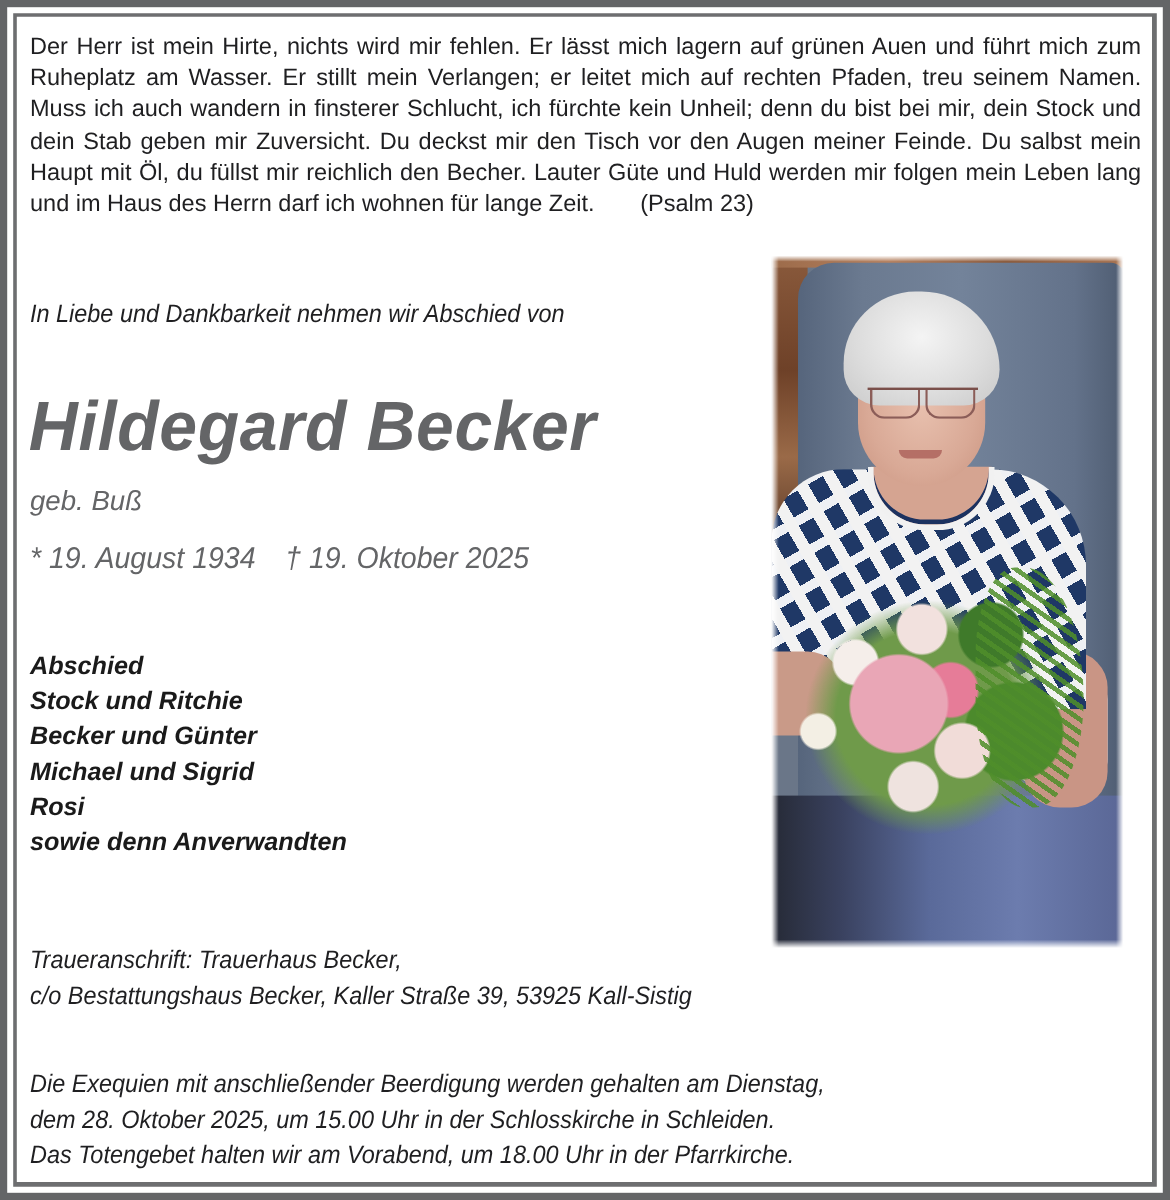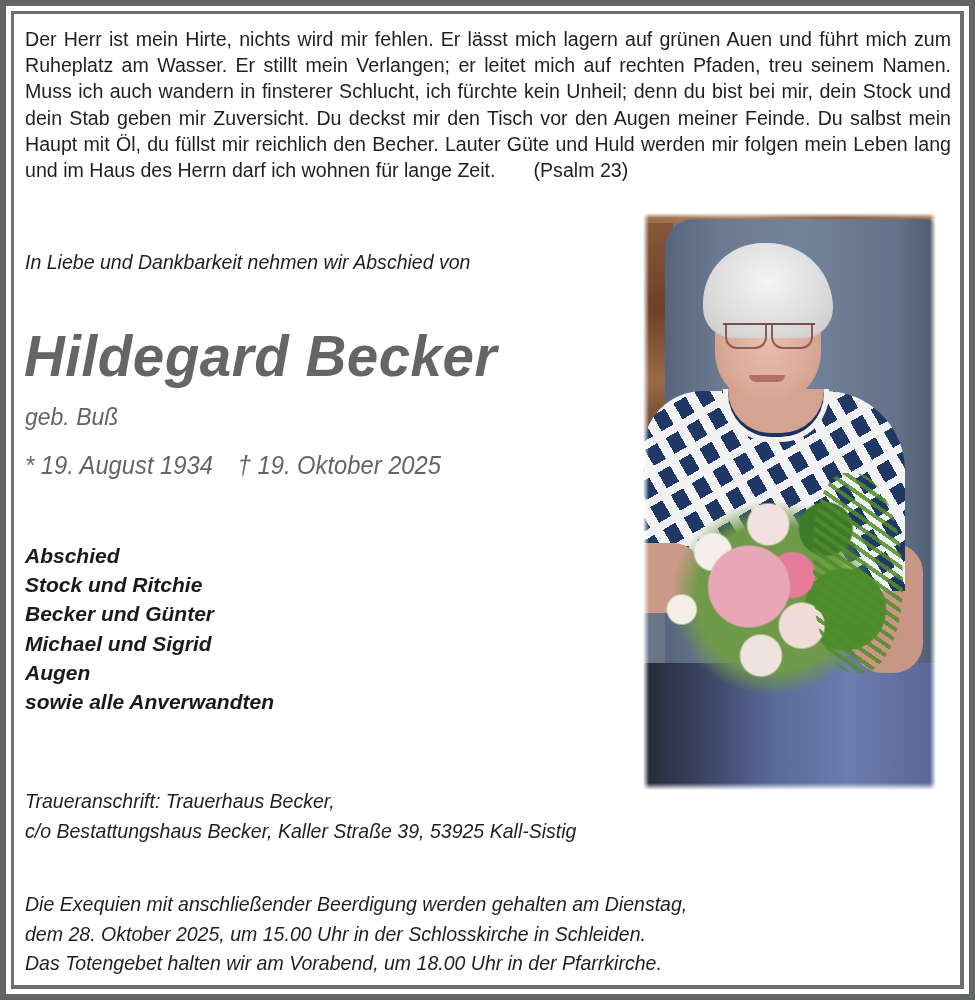--- a/index.html
+++ b/index.html
@@ -205,22 +205,22 @@
 
 <div class="dates">
   <span>* 19. August 1934</span><span class="gap"></span><span>† 19. Oktober 2025</span>
 </div>
 
 <ul class="mourners">
   <li>Abschied</li>
   <li>Stock und Ritchie</li>
   <li>Becker und Günter</li>
   <li>Michael und Sigrid</li>
-  <li>Augen</li>
-  <li>sowie alle Anverwandten</li>
+  <li>Rosi</li>
+  <li>sowie denn Anverwandten</li>
 </ul>
 
 <div class="address">
   <div>Traueranschrift: Trauerhaus Becker,</div>
   <div>c/o Bestattungshaus Becker, Kaller Straße 39, 53925 Kall-Sistig</div>
 </div>
 
 <div class="service">
   <div>Die Exequien mit anschließender Beerdigung werden gehalten am Dienstag,</div>
   <div>dem 28. Oktober 2025, um 15.00 Uhr in der Schlosskirche in Schleiden.</div>

